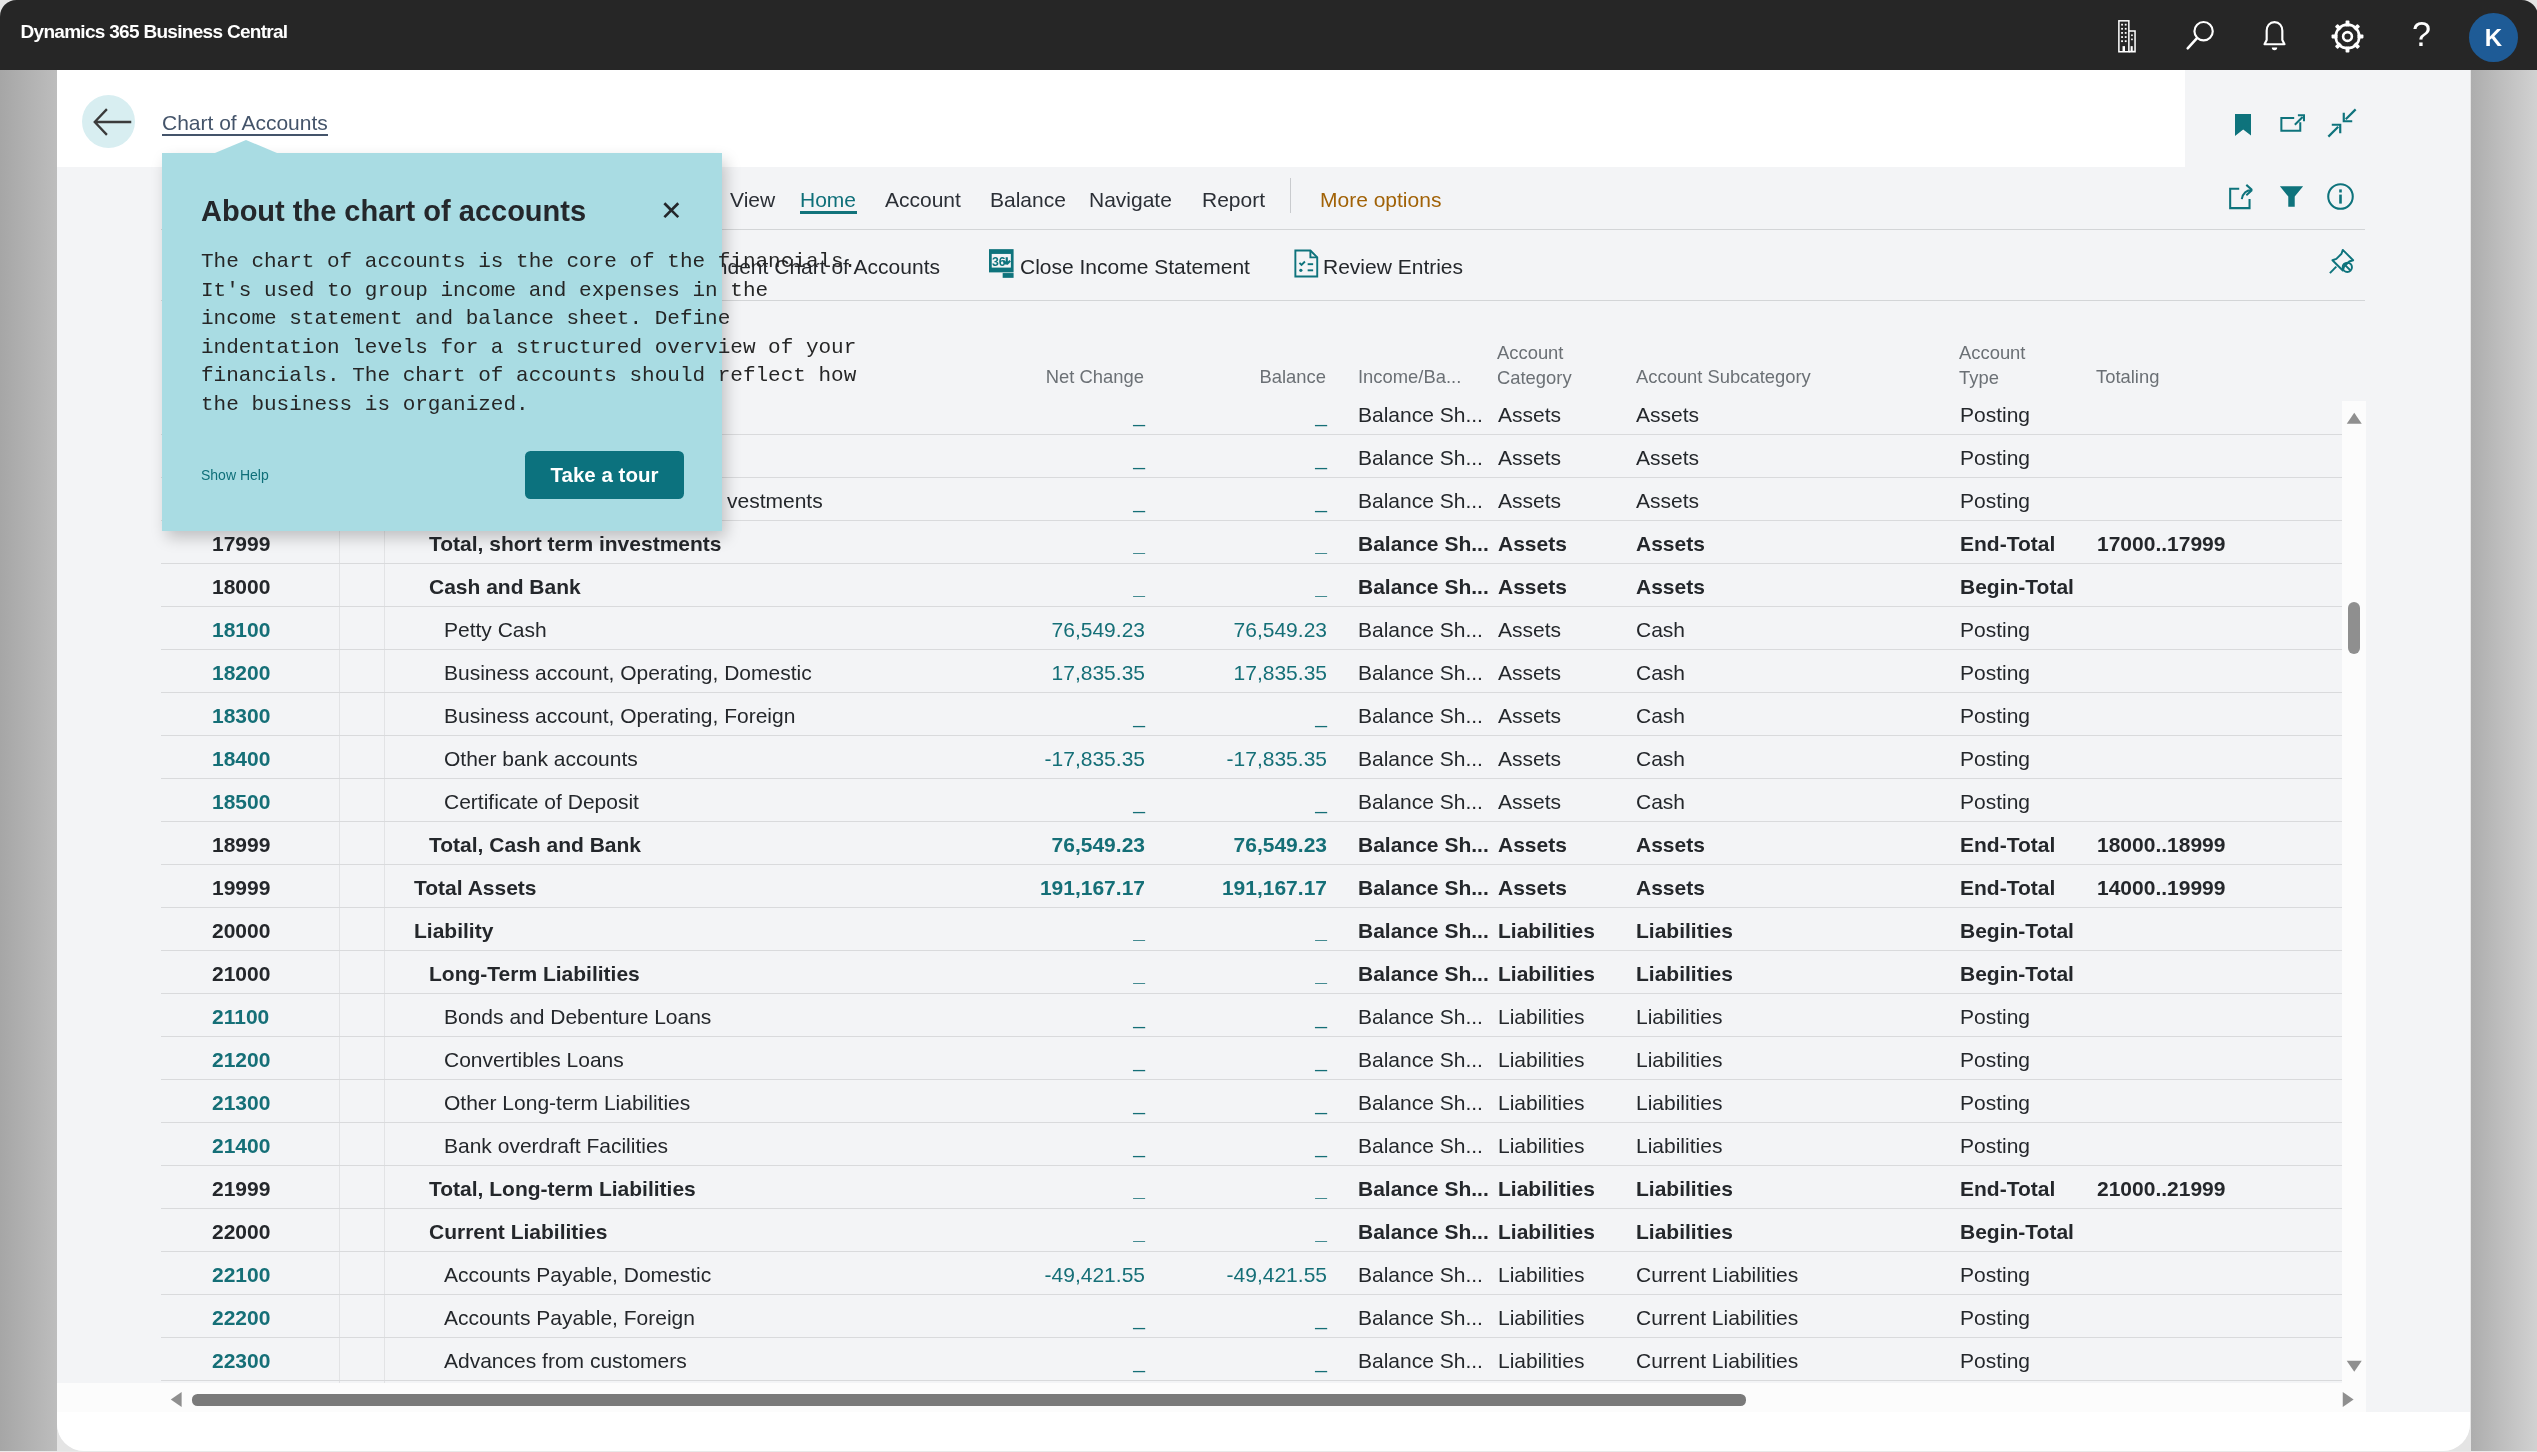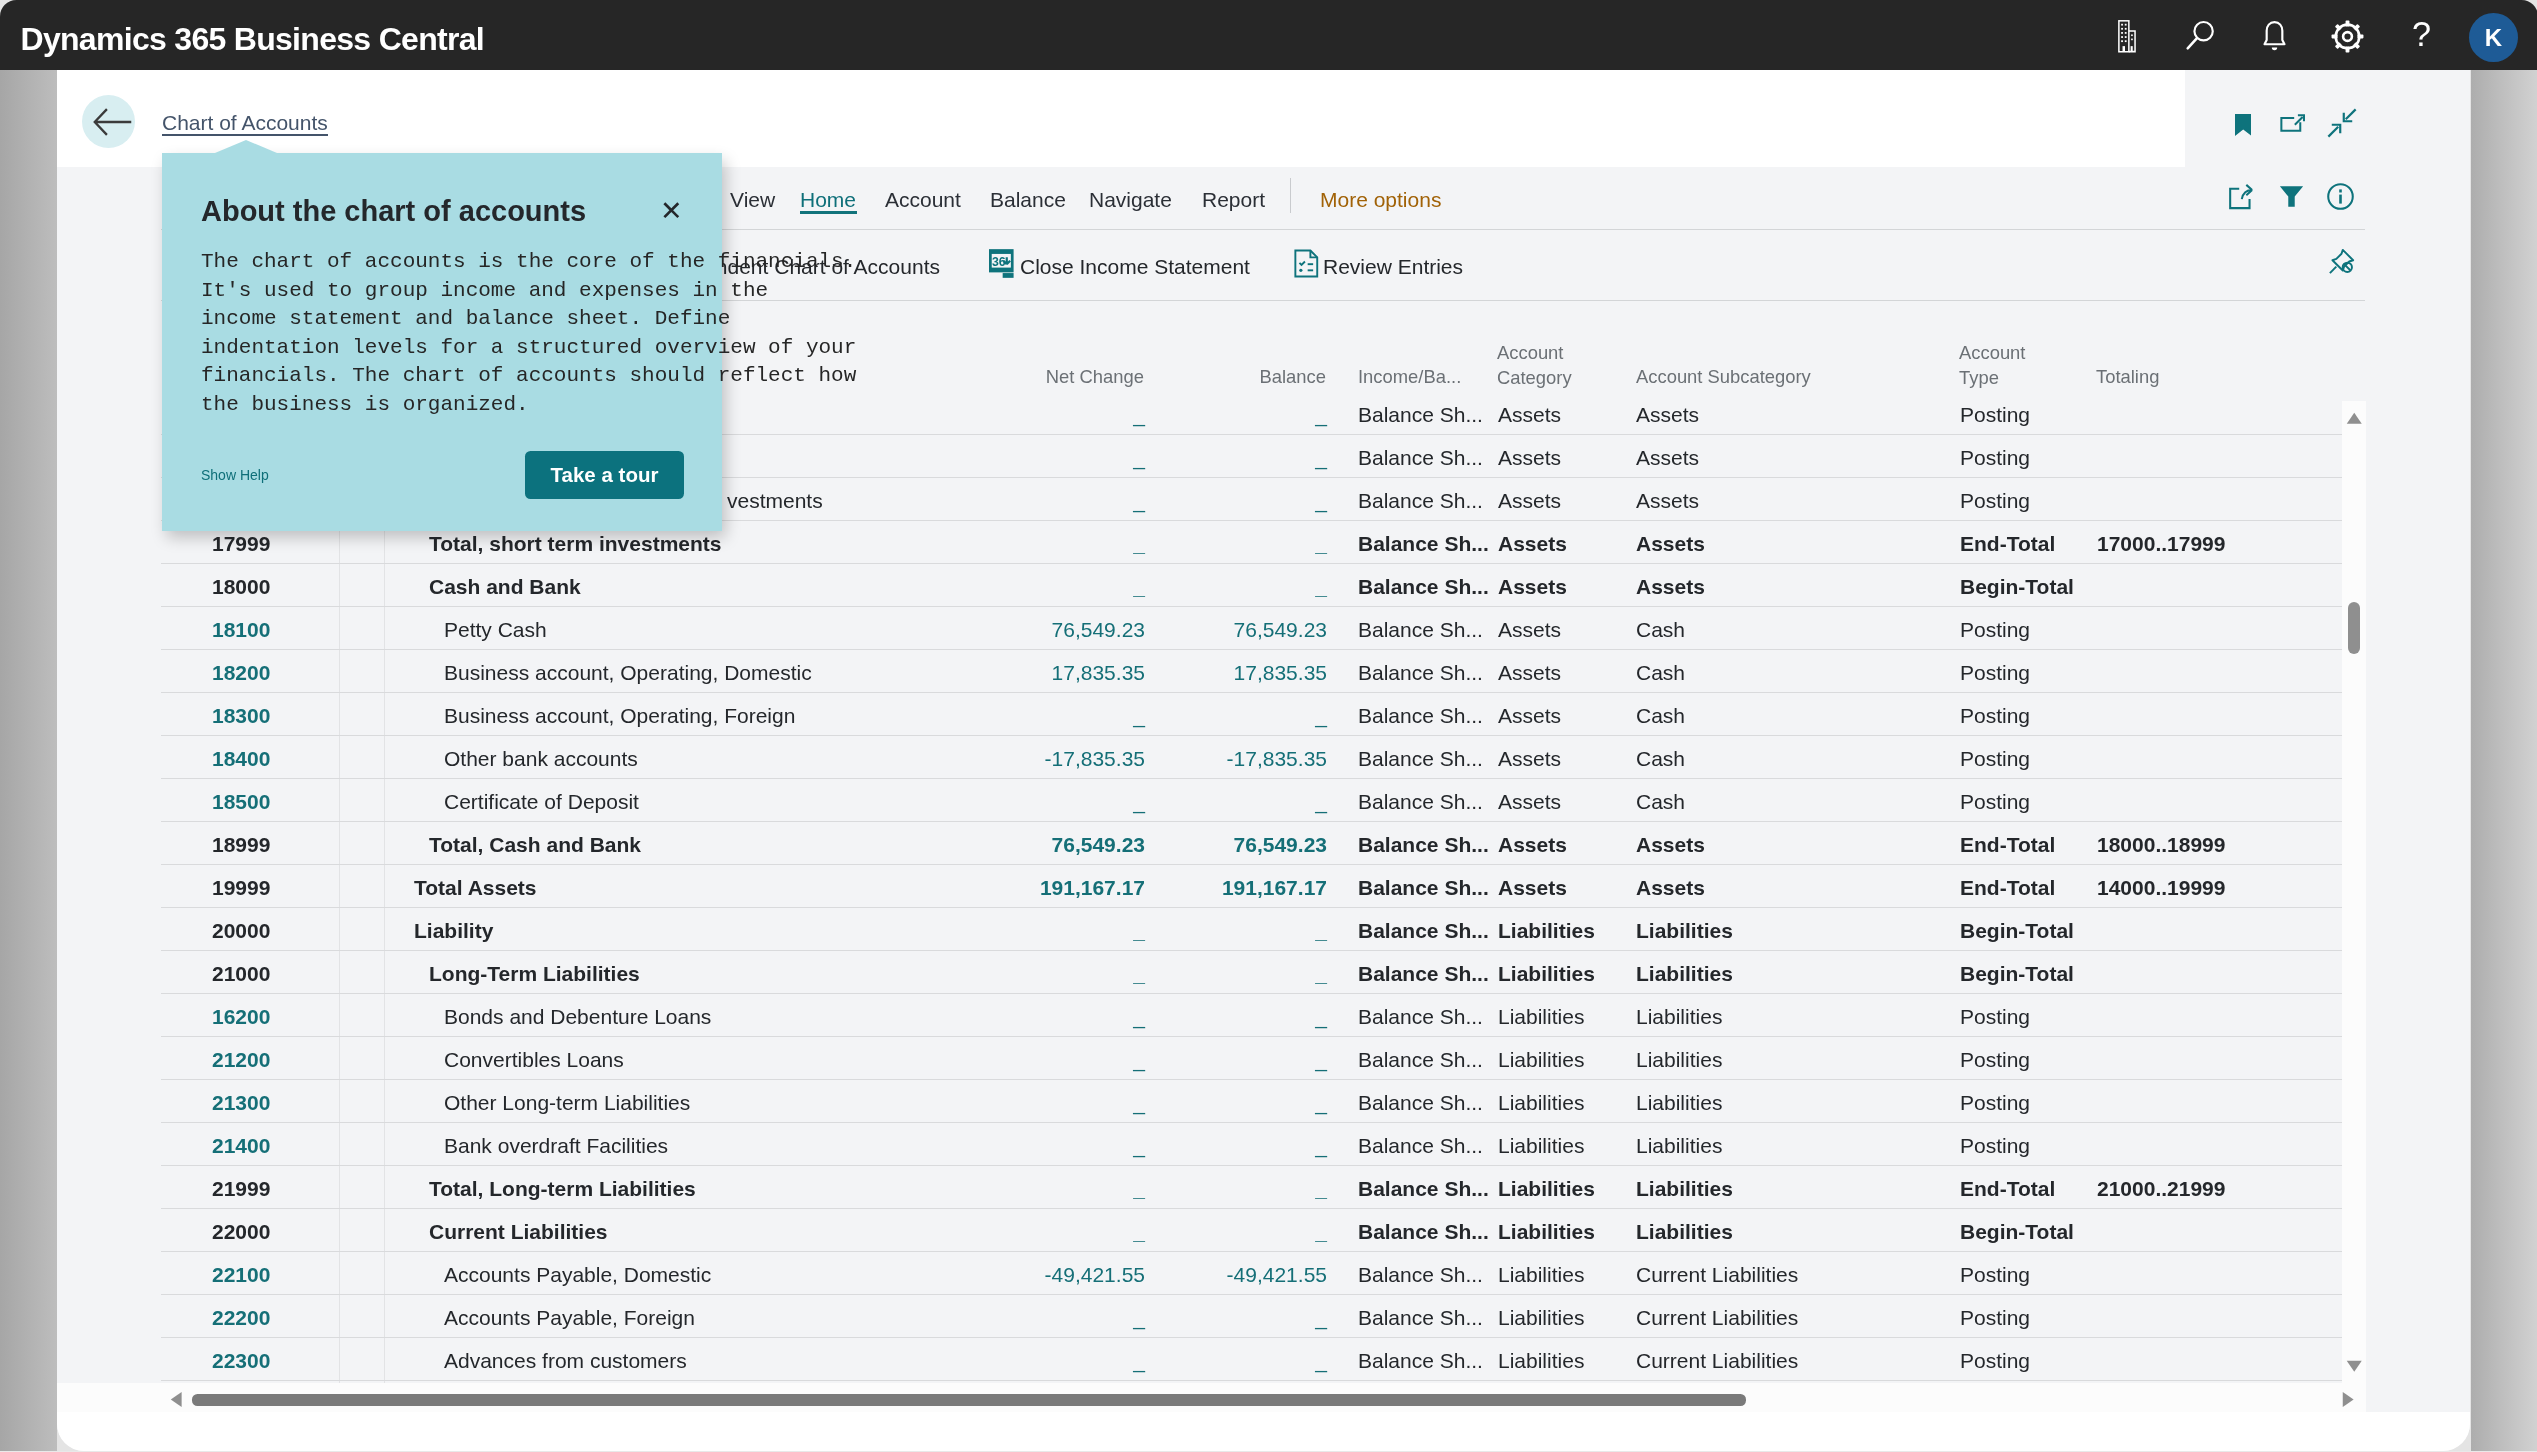--- a/index.html
+++ b/index.html
@@ -3,21 +3,21 @@
 <style>
   * { margin:0; padding:0; box-sizing:border-box; }
   html,body { width:2538px; height:1453px; }
   body { position:relative; overflow:hidden; background:#e4e4e4;
          font-family:"Liberation Sans", sans-serif; }
   .abs { position:absolute; }
 
   
   #topbar { left:0; top:0; width:2538px; height:70px; background:#262626;
             border-radius:16.4px 16.4px 0 0; }
-  #tbTitle { left:20.5px; top:21px; color:#fff; font-size:32px; font-weight:bold; letter-spacing:-0.7px; }
+  #tbTitle { left:20.5px; top:21px; color:#fff; font-size:19px; font-weight:bold; letter-spacing:-0.7px; }
 
   
   #backL { left:0; top:70px; width:57px; height:1381px;
            background:linear-gradient(90deg,#a6a6a6,#bdbdbd); }
   #backR { left:2471px; top:70px; width:67px; height:1381px;
            background:linear-gradient(90deg,#adadad,#d2d2d2); }
   #bottomStrip { left:0px; top:1451px; width:2538px; height:1.4px; background:#e9e9e9; }
 
   
   #panel { left:57px; top:70px; width:2413px; height:1381px; background:#f3f4f6;
@@ -375,21 +375,21 @@
         <span class="name1">Long-Term Liabilities</span>
     <span class="nc teal">_</span>
         <span class="bal teal">_</span>
     <span class="inc">Balance Sh...</span>
         <span class="cat">Liabilities</span>
     <span class="sub">Liabilities</span>
         <span class="typ">Begin-Total</span>
     <span class="tot"></span>
   </div>
       <div class="row">
-    <span class="no teal">16200</span>
+    <span class="no teal">21100</span>
         <span class="name2">Bonds and Debenture Loans</span>
     <span class="nc teal">_</span>
         <span class="bal teal">_</span>
     <span class="inc">Balance Sh...</span>
         <span class="cat">Liabilities</span>
     <span class="sub">Liabilities</span>
         <span class="typ">Posting</span>
     <span class="tot"></span>
   </div>
       <div class="row">

